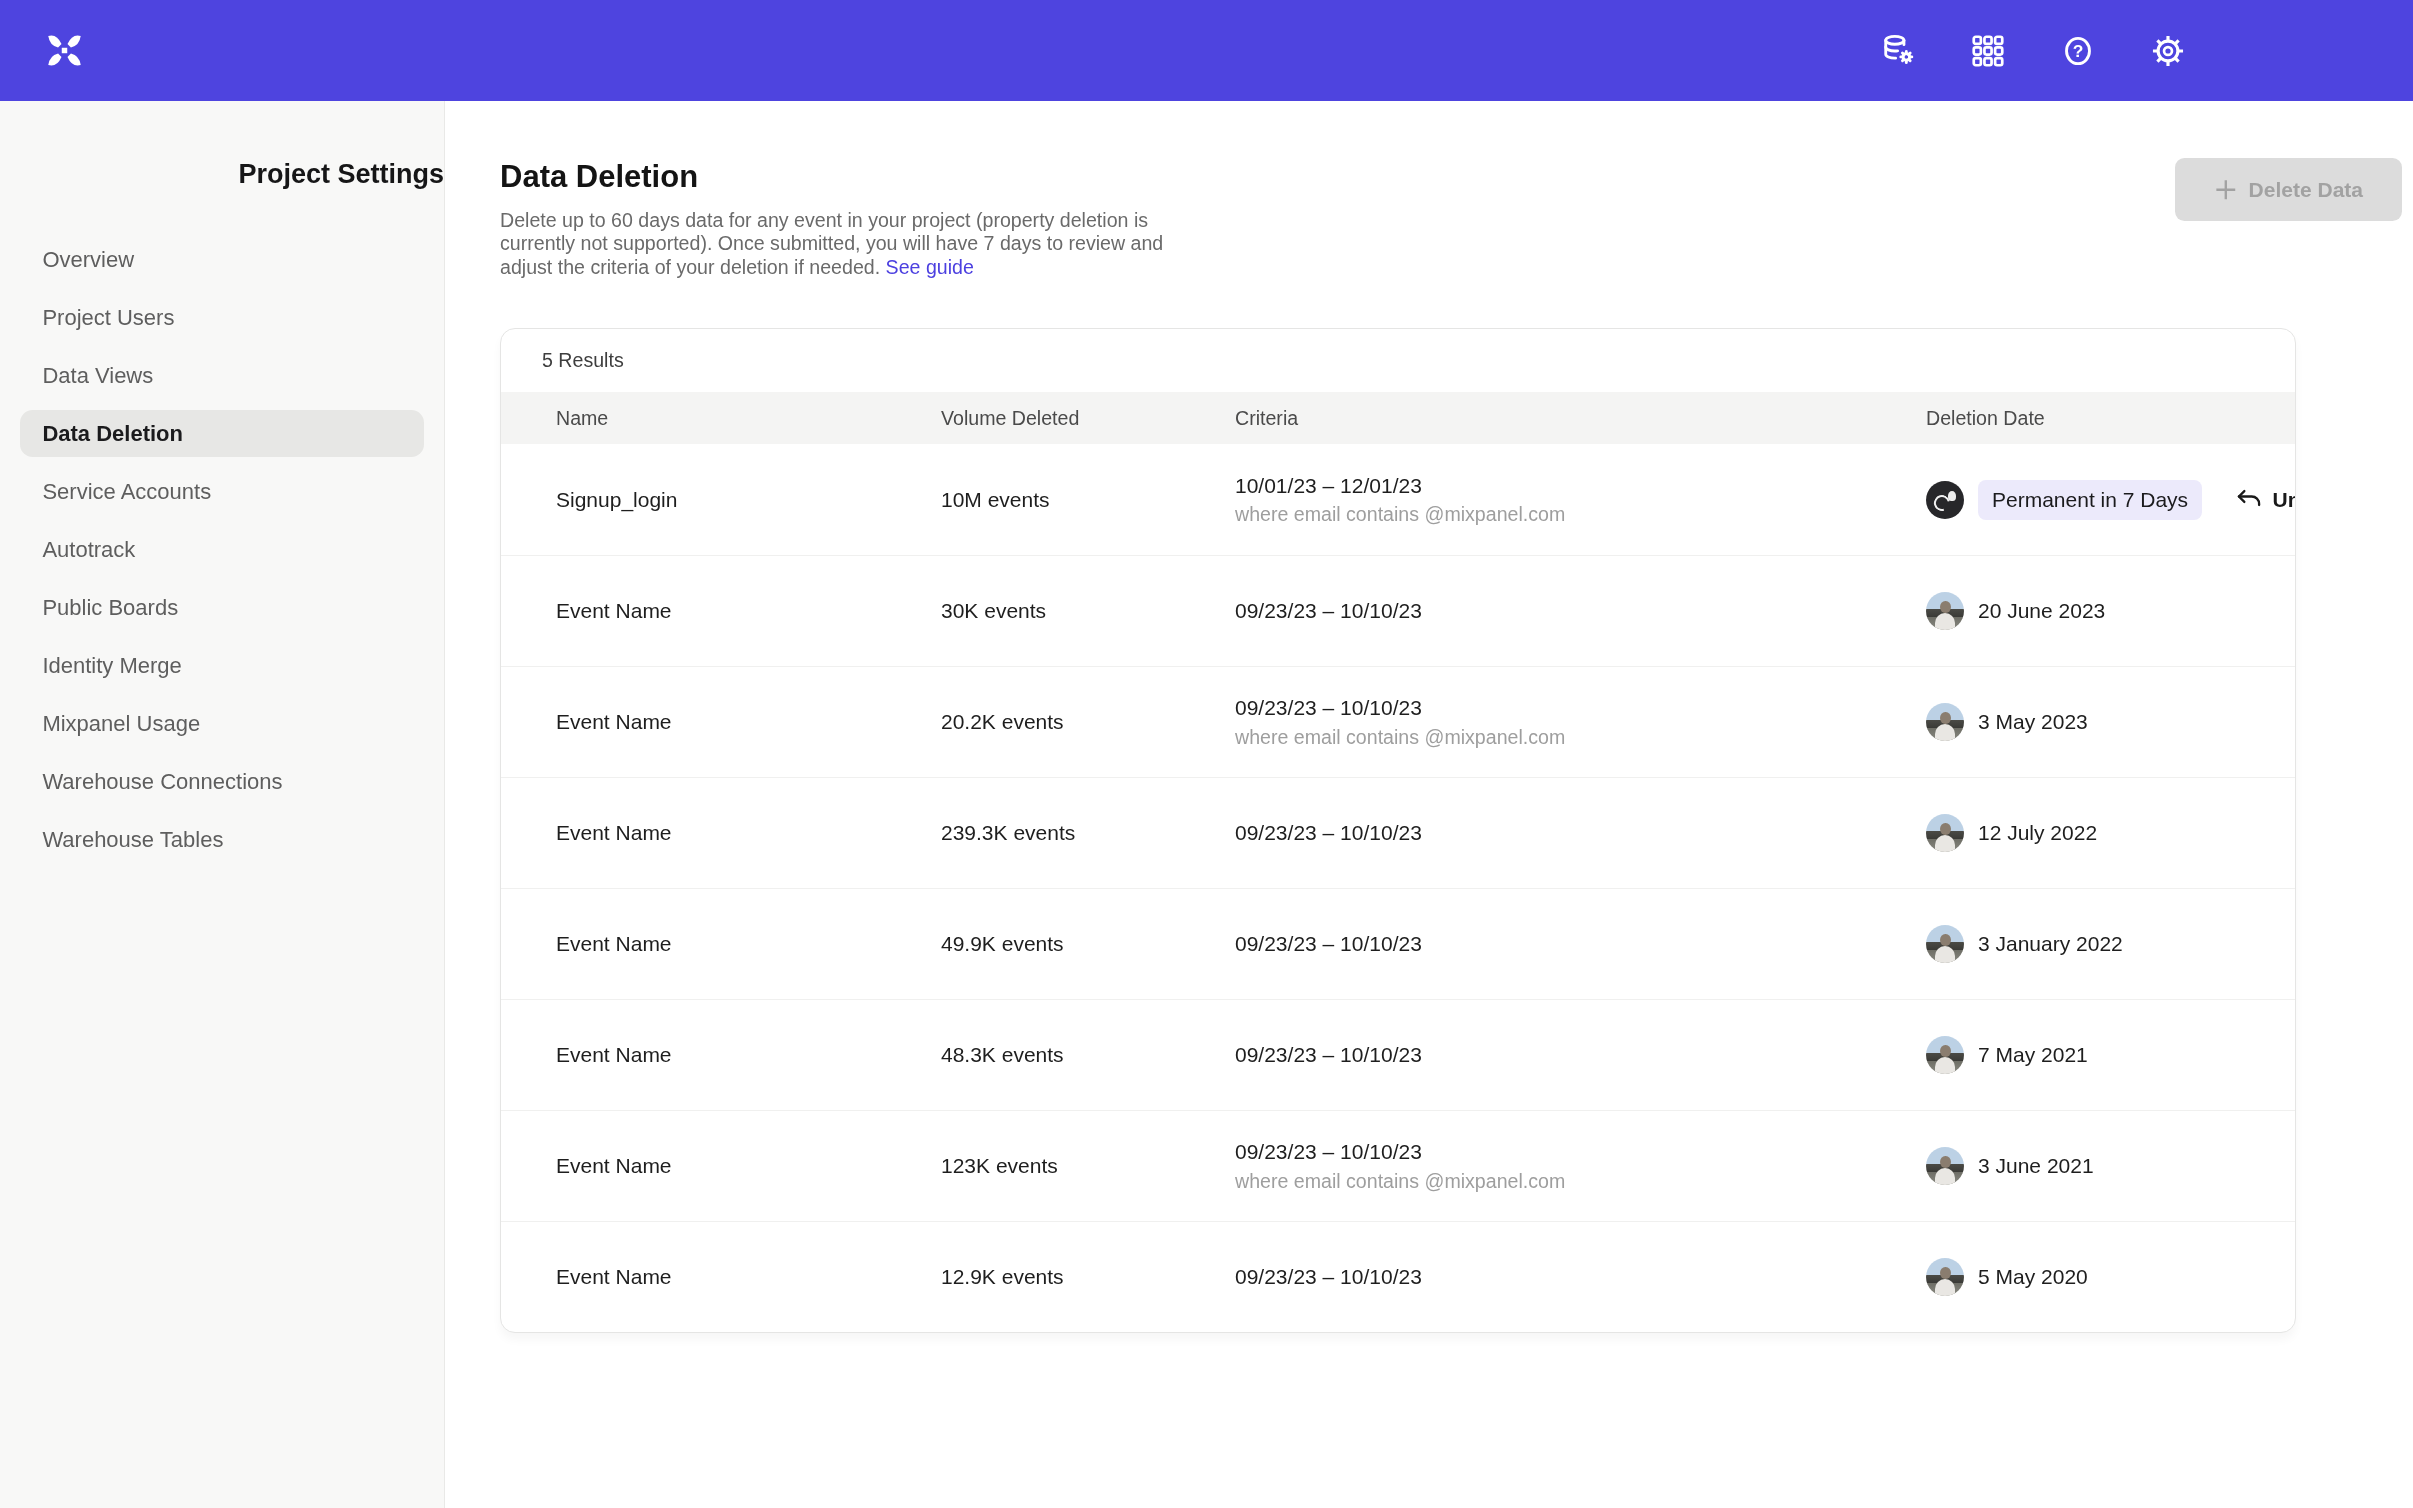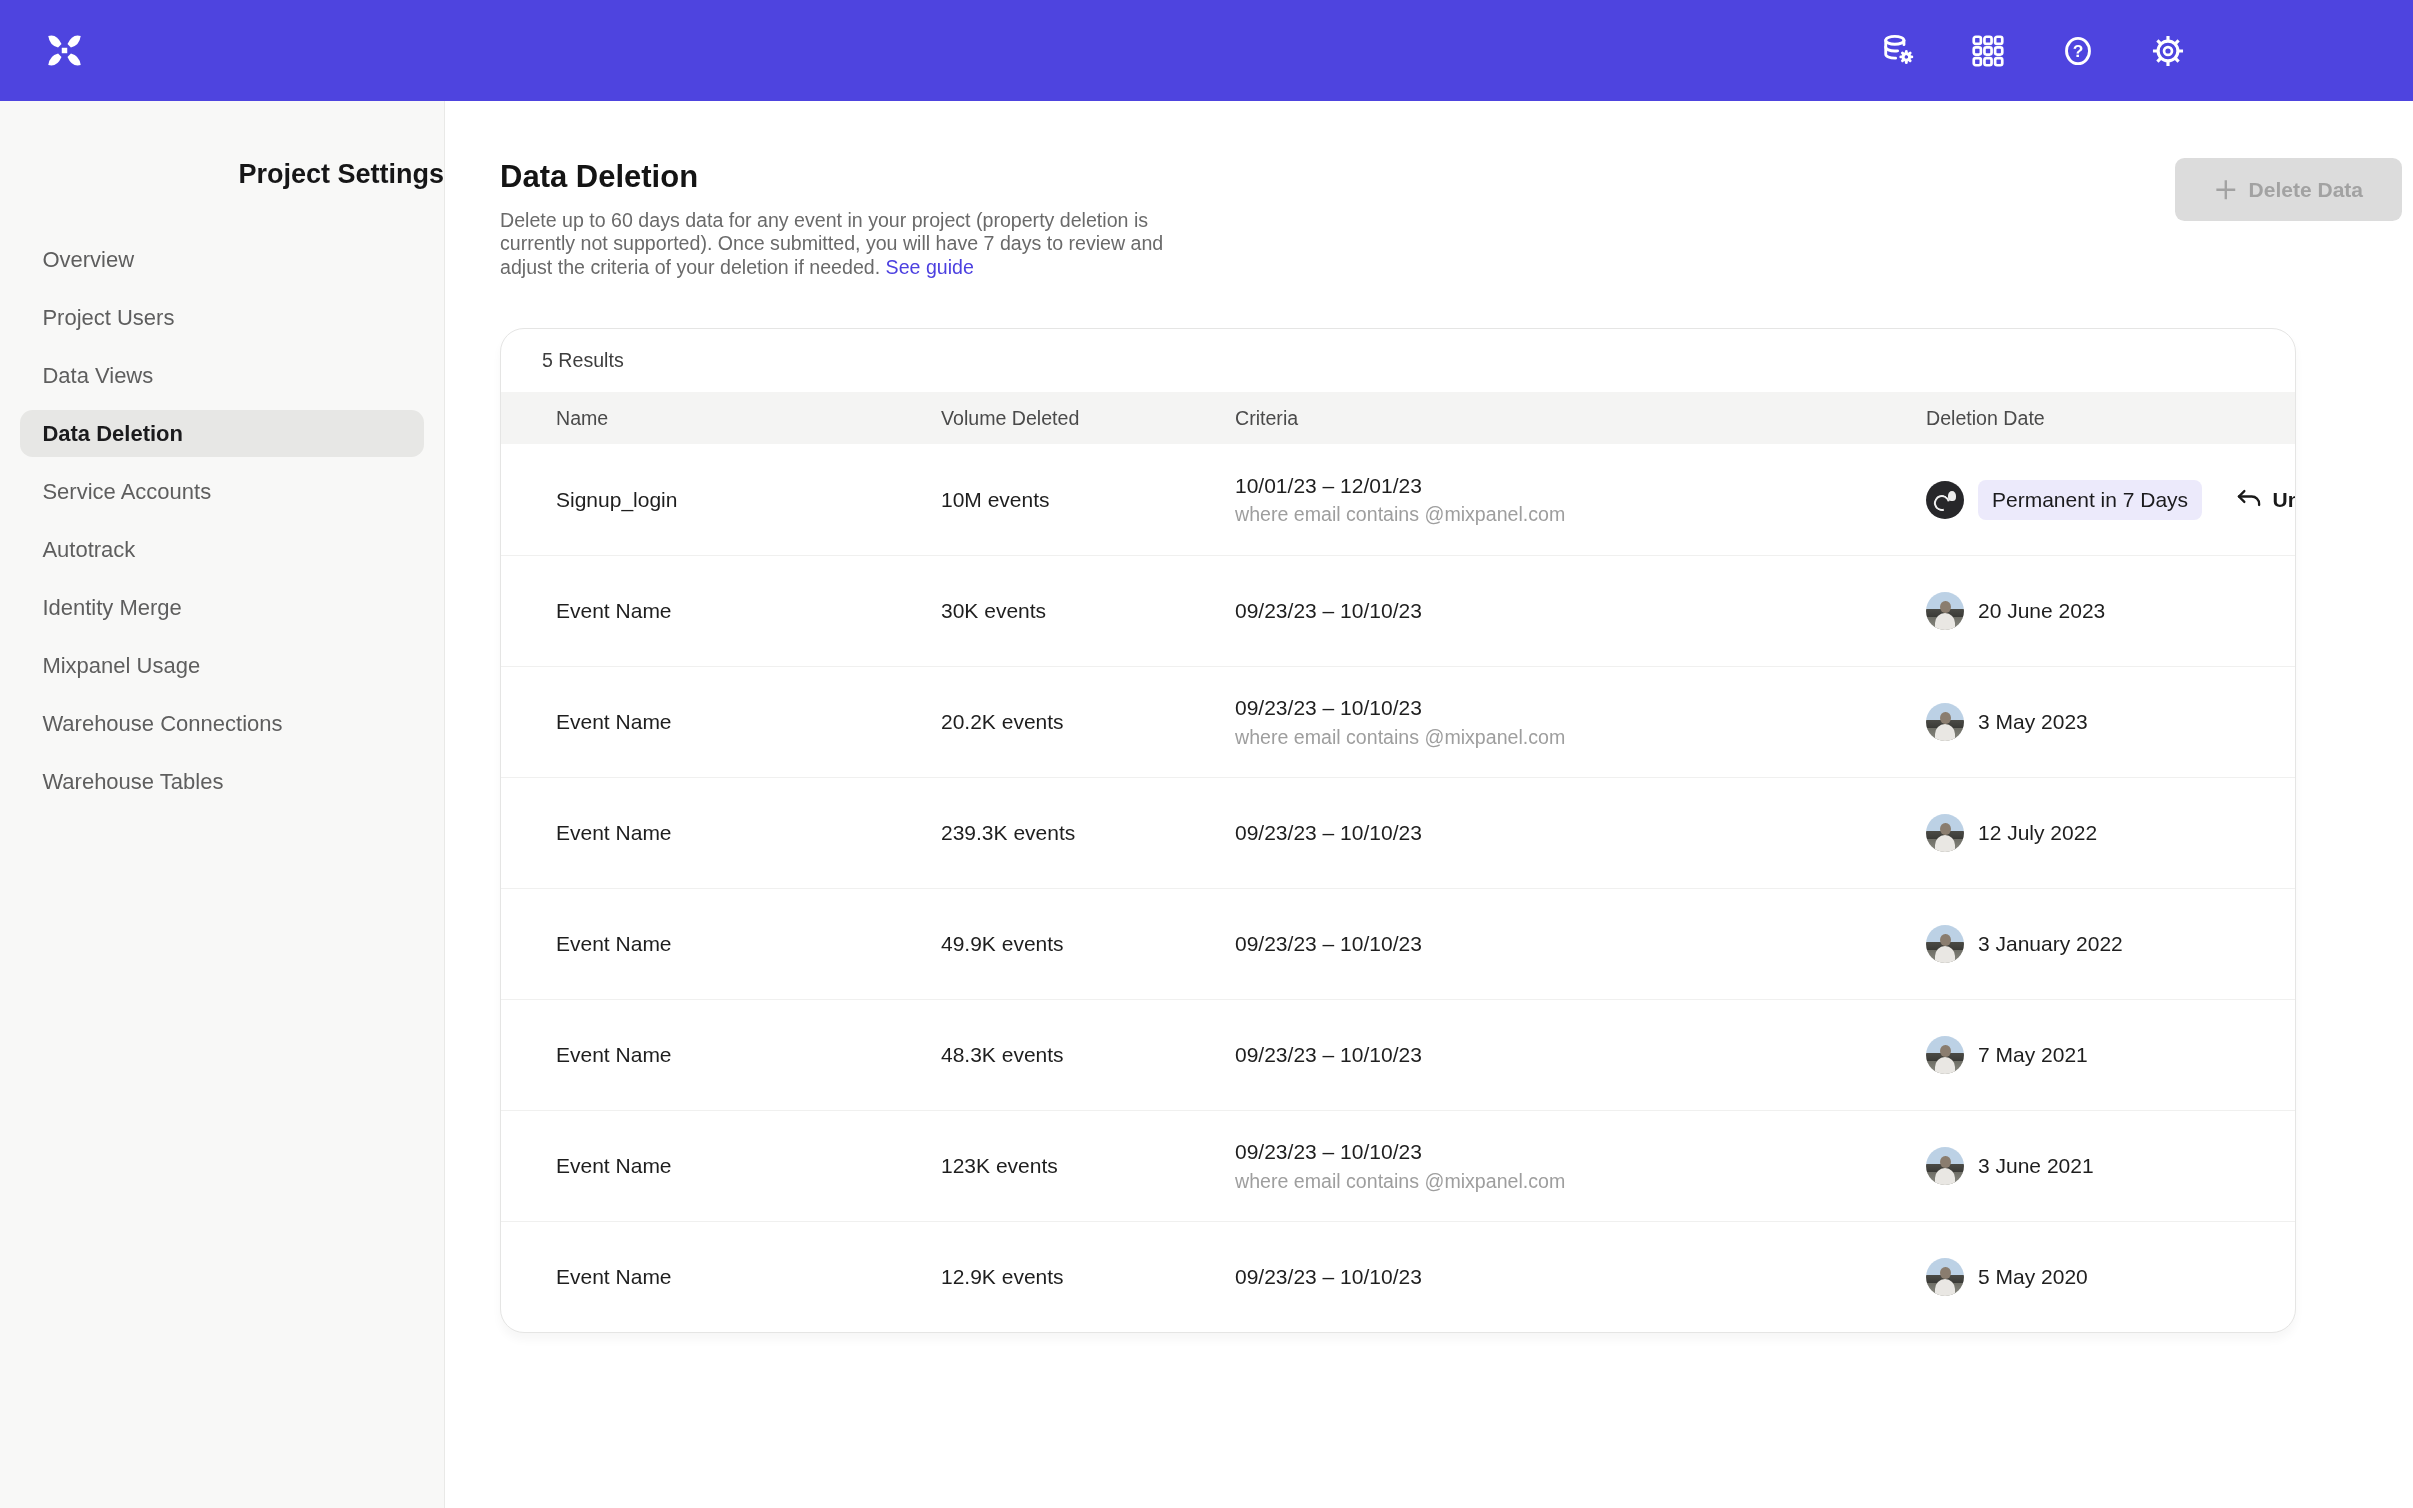--- a/index.html
+++ b/index.html
@@ -30,21 +30,21 @@
   .page-title { font-size:31px; font-weight:700; color:#141414; line-height:38px; }
   .desc { margin-top:12.6px; width:719px; font-size:19.6px; line-height:23.6px; color:#6a6a6a; }
   .see-guide { color:#4C40E0; text-decoration:none; cursor:pointer; }
   .delete-btn { position:absolute; top:57px; right:11px; height:63px; padding:0 39px;
                 background:#DCDCDC; border:none; border-radius:9.4px; display:flex;
                 align-items:center; gap:11px; font-size:21px; font-weight:700;
                 color:#A2A2A2; font-family:inherit; }
   .plus-icon { width:23.6px; height:23.6px; display:block; }
 
   
-  .card { margin-top:49px; width:1796px; border:1.6px solid #E5E5E4; border-radius:24px;
+  .card { margin-top:49px; width:1796px; border:1.6px solid #E5E5E4; border-radius:15px;
           overflow:hidden; background:#fff; box-shadow:0 6.3px 9.4px rgba(0,0,0,0.035); }
   .results { height:63px; display:flex; align-items:center; padding-left:41px;
              font-size:19.6px; color:#3e3e3e; }
   .grid { display:grid; grid-template-columns:385px 294px 691px 1fr; align-items:center;
           padding:0 55px; }
   .thead { height:52px; background:#F4F4F3; font-size:19.6px; color:#4a4a4a; }
   .trow { height:111px; font-size:21px; color:#1e1e1e; border-top:1.6px solid #F0F0EF; }
   .trow:first-of-type { border-top:none; }
   .criteria-sub { font-size:19.6px; color:#9e9e9e; margin-top:5.5px; }
   .del-cell { display:flex; align-items:center; }
@@ -119,20 +119,21 @@
 
   <aside class="sidebar">
     <h2>Project Settings</h2>
     <ul class="nav">
       <li>Overview</li>
       <li>Project Users</li>
       <li>Data Views</li>
       <li class="active">Data Deletion</li>
       <li>Service Accounts</li>
       <li>Autotrack</li>
+      <li>Public Boards</li>
       <li>Identity Merge</li>
       <li>Mixpanel Usage</li>
       <li>Warehouse Connections</li>
       <li>Warehouse Tables</li>
     </ul>
   </aside>
 
   <main class="main">
     <h1 class="page-title">Data Deletion</h1>
     <p class="desc"><span>Delete up to 60 days data for any event in your project (property deletion is currently not supported). Once submitted, you will have 7 days to review and adjust the criteria of your deletion if needed.</span>

